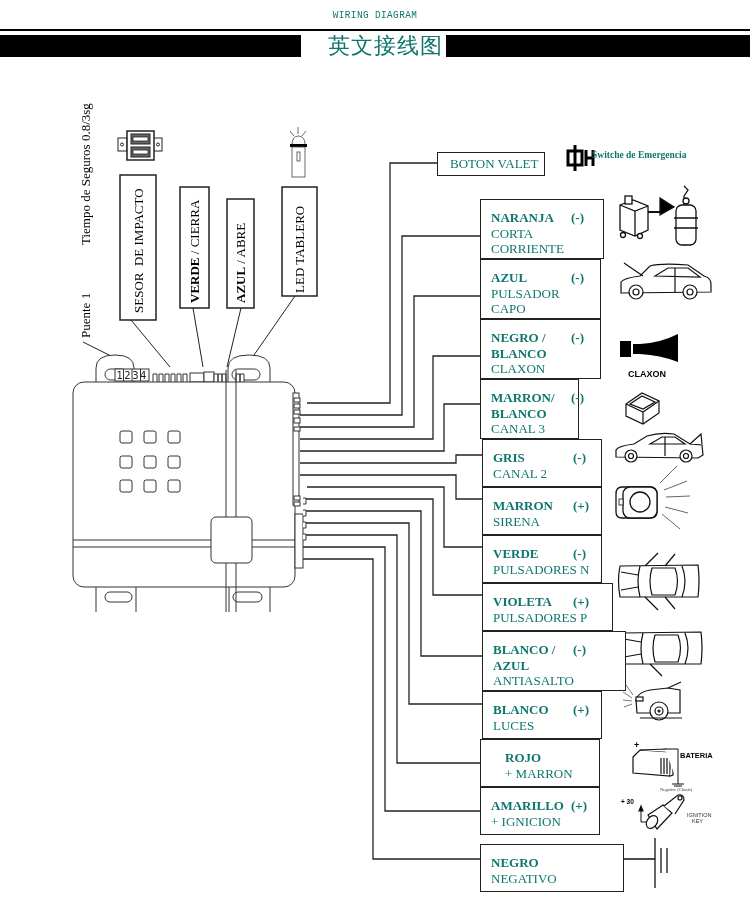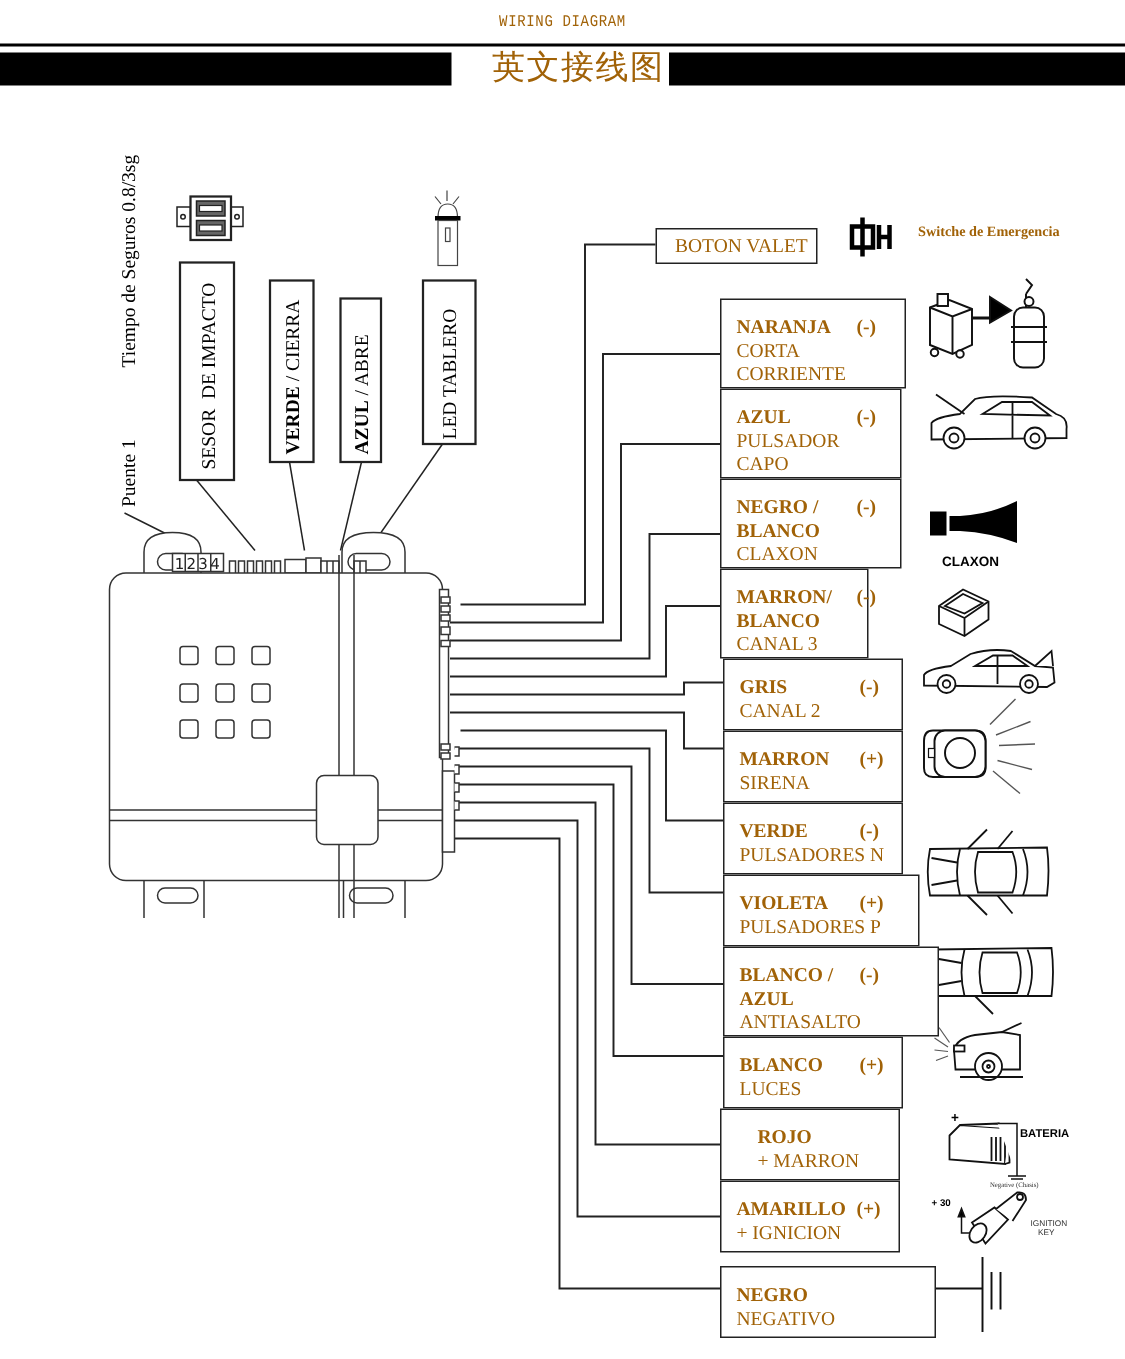--- a/index.html
+++ b/index.html
@@ -1,28 +1,28 @@
 <!DOCTYPE html>
 <html><head>
 <meta charset="utf-8">
 <style>
   html, body { margin: 0; padding: 0; background: #ffffff; }
-  #page { position: relative; width: 750px; height: 906px; background: #ffffff; overflow: hidden; font-family: "Liberation Serif", serif; color: #a16207; }
+  #page { position: relative; width: 750px; height: 906px; background: #ffffff; overflow: hidden; font-family: "Liberation Serif", serif; color: #0f766e; }
   .hdr-title { position: absolute; left: 0; top: 9px; width: 750px; text-align: center; font-family: "Liberation Mono", monospace; font-size: 11px; letter-spacing: 0.5px; transform: scaleX(0.85); }
   .hdr-rule { position: absolute; left: 0; top: 29px; width: 750px; height: 2px; background: #000; }
   .hdr-bar-left { position: absolute; left: 0; top: 35px; width: 301px; height: 22px; background: #000; }
   .hdr-bar-right { position: absolute; left: 446px; top: 35px; width: 304px; height: 22px; background: #000; }
   .hdr-banner { position: absolute; left: 313px; top: 32px; width: 145px; height: 28px; text-align: center; font-family: "DejaVu Sans", sans-serif; font-size: 22px; line-height: 28px; letter-spacing: 1px; }
   svg#diagram { position: absolute; left: 0; top: 0; }
   .wbox { position: absolute; box-sizing: border-box; border: 1.5px solid #222; background: #fff; padding: 10px 0 0 10px; font-size: 13px; line-height: 15.5px; }
   .wbox .c { font-weight: bold; display: block; white-space: pre; }
   .wbox .f { display: block; white-space: pre; }
   .wbox .p { position: absolute; left: 90px; top: 10px; font-weight: bold; }
   .valet { position: absolute; left: 437px; top: 152px; width: 108px; height: 24px; box-sizing: border-box; border: 1.5px solid #222; font-size: 13px; line-height: 21px; padding-left: 12px; }
-  .caption-sw { position: absolute; left: 612px; top: 150px; font-size: 9.5px; font-weight: bold; white-space: nowrap; }
+  .caption-sw { position: absolute; left: 592px; top: 150px; font-size: 9.5px; font-weight: bold; white-space: nowrap; }
 </style>
 </head>
 <body>
 
 <div id="page">
 
   <div class="hdr-title">WIRING DIAGRAM</div>
   <div class="hdr-rule"></div>
   <div class="hdr-bar-left"></div>
   <div class="hdr-banner">英文接线图</div>

